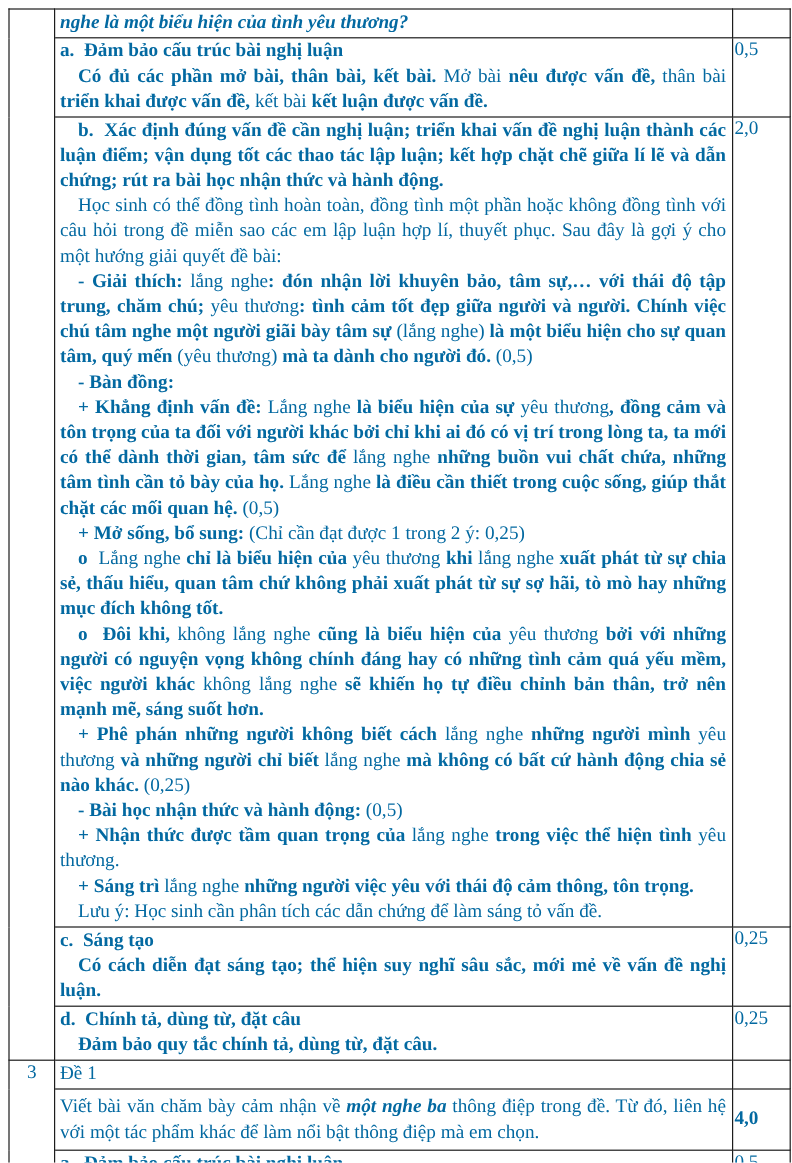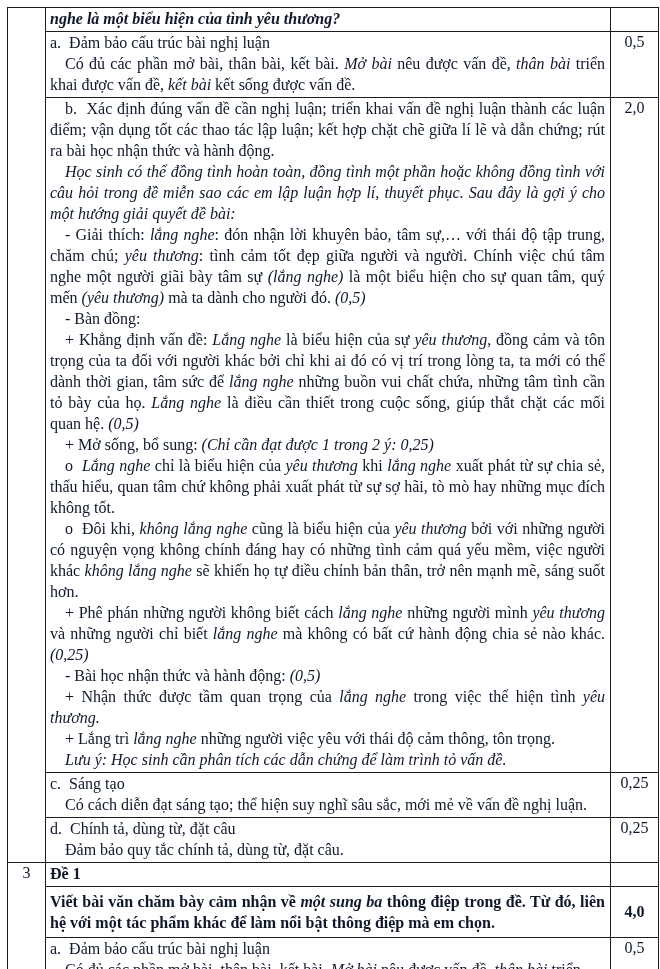--- a/index.html
+++ b/index.html
@@ -2,21 +2,21 @@
 <html><head>
 <meta charset="utf-8">
 <style>
   html, body { margin: 0; padding: 0; background: #ffffff; }
   .page {
     position: relative;
     width: 660px;
     height: 969px;
     overflow: hidden;
     background: #ffffff;
-    color: #0f172a;
+    color: #0369a1;
     font-family: "Liberation Serif", "DejaVu Serif", serif;
   }
   table.rubric {
     position: absolute;
     left: 7px;
     top: 7px;
     width: 651px;
     border-collapse: collapse;
     table-layout: fixed;
   }
@@ -26,34 +26,34 @@
     font-size: 16px;
   }
   td.num {
     text-align: center;
     vertical-align: middle;
     font-size: 17px;
     font-family: "Liberation Serif", serif;
   }
   td.content { padding: 0 5px 2px 4px; }
   td.score {
-    text-align: center;
+    text-align: left;
     padding-top: 1px;
     vertical-align: top;
   }
   p.para {
     margin: 0;
     font-size: 16px;
     line-height: 21px;
     text-align: justify;
   }
   p.indent { text-indent: 15px; }
-  .run-n { font-style: normal; font-weight: normal; margin-top: 16px; }
-  .run-i { font-style: italic; }
-  .run-b { font-weight: bold; }
+  .run-n { font-style: normal; font-weight: bold; margin-top: 16px; }
+  .run-i { }
+  .run-b { font-weight: normal; }
   .run-bi { font-weight: bold; font-style: italic; }
   tr.prompt td.content { padding-top: 4px; padding-bottom: 4px; }
   tr.prompt td.score { padding-top: 16px; }
   tr.prompt td.score { font-weight: bold; }
   tr.cut td.content { padding-bottom: 10px; }
 </style>
 </head>
 <body>
 
 <div class="page">
@@ -67,39 +67,39 @@
         <tr>
           <td class="num" rowspan="5"></td>
           <td class="content">
             <p class="para"><span class="run-bi">nghe là một biểu hiện của tình yêu thương?</span></p>
           </td>
           <td class="score"></td>
         </tr>
         <tr>
           <td class="content">
             <p class="para"><span class="run-n">a.&nbsp; Đảm bảo cấu trúc bài nghị luận</span></p>
-            <p class="para indent"><span class="run-n">Có đủ các phần mở bài, thân bài, kết bài. </span><span class="run-i">Mở bài</span><span class="run-n"> nêu được vấn đề, </span><span class="run-i">thân bài</span><span class="run-n"> triển khai được vấn đề, </span><span class="run-i">kết bài</span><span class="run-n"> kết sống được vấn đề.</span></p>
+            <p class="para indent"><span class="run-n">Có đủ các phần mở bài, thân bài, kết bài. </span><span class="run-i">Mở bài</span><span class="run-n"> nêu được vấn đề, </span><span class="run-i">thân bài</span><span class="run-n"> triển khai được vấn đề, </span><span class="run-i">kết bài</span><span class="run-n"> kết luận được vấn đề.</span></p>
           </td>
           <td class="score">0,5</td>
         </tr>
         <tr>
           <td class="content">
             <p class="para indent"><span class="run-n">b.&nbsp; Xác định đúng vấn đề cần nghị luận; triển khai vấn đề nghị luận thành các luận điểm; vận dụng tốt các thao tác lập luận; kết hợp chặt chẽ giữa lí lẽ và dẫn chứng; rút ra bài học nhận thức và hành động.</span></p>
             <p class="para indent"><span class="run-i">Học sinh có thể đồng tình hoàn toàn, đồng tình một phần hoặc không đồng tình với câu hỏi trong đề miễn sao các em lập luận hợp lí, thuyết phục. Sau đây là gợi ý cho một hướng giải quyết đề bài:</span></p>
             <p class="para indent"><span class="run-n">- Giải thích: </span><span class="run-i">lắng nghe</span><span class="run-n">: đón nhận lời khuyên bảo, tâm sự,… với thái độ tập trung, chăm chú; </span><span class="run-i">yêu thương</span><span class="run-n">: tình cảm tốt đẹp giữa người và người. Chính việc chú tâm nghe một người giãi bày tâm sự </span><span class="run-i">(lắng nghe)</span><span class="run-n"> là một biểu hiện cho sự quan tâm, quý mến </span><span class="run-i">(yêu thương)</span><span class="run-n"> mà ta dành cho người đó. </span><span class="run-i">(0,5)</span></p>
             <p class="para indent"><span class="run-n">- Bàn đồng:</span></p>
             <p class="para indent"><span class="run-n">+ Khẳng định vấn đề: </span><span class="run-i">Lắng nghe</span><span class="run-n"> là biểu hiện của sự </span><span class="run-i">yêu thương</span><span class="run-n">, đồng cảm và tôn trọng của ta đối với người khác bởi chỉ khi ai đó có vị trí trong lòng ta, ta mới có thể dành thời gian, tâm sức để </span><span class="run-i">lắng nghe</span><span class="run-n"> những buồn vui chất chứa, những tâm tình cần tỏ bày của họ. </span><span class="run-i">Lắng nghe</span><span class="run-n"> là điều cần thiết trong cuộc sống, giúp thắt chặt các mối quan hệ. </span><span class="run-i">(0,5)</span></p>
             <p class="para indent"><span class="run-n">+ Mở sống, bổ sung: </span><span class="run-i">(Chỉ cần đạt được 1 trong 2 ý: 0,25)</span></p>
             <p class="para indent"><span class="run-n">o&nbsp; </span><span class="run-i">Lắng nghe</span><span class="run-n"> chỉ là biểu hiện của </span><span class="run-i">yêu thương</span><span class="run-n"> khi </span><span class="run-i">lắng nghe</span><span class="run-n"> xuất phát từ sự chia sẻ, thấu hiểu, quan tâm chứ không phải xuất phát từ sự sợ hãi, tò mò hay những mục đích không tốt.</span></p>
             <p class="para indent"><span class="run-n">o&nbsp; Đôi khi, </span><span class="run-i">không lắng nghe</span><span class="run-n"> cũng là biểu hiện của </span><span class="run-i">yêu thương</span><span class="run-n"> bởi với những người có nguyện vọng không chính đáng hay có những tình cảm quá yếu mềm, việc người khác </span><span class="run-i">không lắng nghe</span><span class="run-n"> sẽ khiến họ tự điều chỉnh bản thân, trở nên mạnh mẽ, sáng suốt hơn.</span></p>
             <p class="para indent"><span class="run-n">+ Phê phán những người không biết cách </span><span class="run-i">lắng nghe</span><span class="run-n"> những người mình </span><span class="run-i">yêu thương</span><span class="run-n"> và những người chỉ biết </span><span class="run-i">lắng nghe</span><span class="run-n"> mà không có bất cứ hành động chia sẻ nào khác. </span><span class="run-i">(0,25)</span></p>
             <p class="para indent"><span class="run-n">- Bài học nhận thức và hành động: </span><span class="run-i">(0,5)</span></p>
             <p class="para indent"><span class="run-n">+ Nhận thức được tầm quan trọng của </span><span class="run-i">lắng nghe</span><span class="run-n"> trong việc thể hiện tình </span><span class="run-i">yêu thương.</span></p>
-            <p class="para indent"><span class="run-n">+ Lắng trì </span><span class="run-i">lắng nghe</span><span class="run-n"> những người việc yêu với thái độ cảm thông, tôn trọng.</span></p>
-            <p class="para indent"><span class="run-i">Lưu ý: Học sinh cần phân tích các dẫn chứng để làm trình tỏ vấn đề.</span></p>
+            <p class="para indent"><span class="run-n">+ Sáng trì </span><span class="run-i">lắng nghe</span><span class="run-n"> những người việc yêu với thái độ cảm thông, tôn trọng.</span></p>
+            <p class="para indent"><span class="run-i">Lưu ý: Học sinh cần phân tích các dẫn chứng để làm sáng tỏ vấn đề.</span></p>
           </td>
           <td class="score">2,0</td>
         </tr>
         <tr>
           <td class="content">
             <p class="para"><span class="run-n">c.&nbsp; Sáng tạo</span></p>
             <p class="para indent"><span class="run-n">Có cách diễn đạt sáng tạo; thể hiện suy nghĩ sâu sắc, mới mẻ về vấn đề nghị luận.</span></p>
           </td>
           <td class="score">0,25</td>
         </tr>
@@ -112,21 +112,21 @@
         </tr>
         <tr>
           <td class="num" rowspan="3">3</td>
           <td class="content">
             <p class="para"><span class="run-b">Đề 1</span></p>
           </td>
           <td class="score"></td>
         </tr>
         <tr class="prompt">
           <td class="content">
-            <p class="para"><span class="run-b">Viết bài văn chăm bày cảm nhận về </span><span class="run-bi">một sung ba</span><span class="run-b"> thông điệp trong đề. Từ đó, liên hệ với một tác phẩm khác để làm nổi bật thông điệp mà em chọn.</span></p>
+            <p class="para"><span class="run-b">Viết bài văn chăm bày cảm nhận về </span><span class="run-bi">một nghe ba</span><span class="run-b"> thông điệp trong đề. Từ đó, liên hệ với một tác phẩm khác để làm nổi bật thông điệp mà em chọn.</span></p>
           </td>
           <td class="score">4,0</td>
         </tr>
         <tr class="cut">
           <td class="content">
             <p class="para"><span class="run-n">a.&nbsp; Đảm bảo cấu trúc bài nghị luận</span></p>
             <p class="para indent"><span class="run-n">Có đủ các phần mở bài, thân bài, kết bài. </span><span class="run-i">Mở bài</span><span class="run-n"> nêu được vấn đề, </span><span class="run-i">thân bài</span><span class="run-n"> triển</span></p>
           </td>
           <td class="score">0,5</td>
         </tr>

